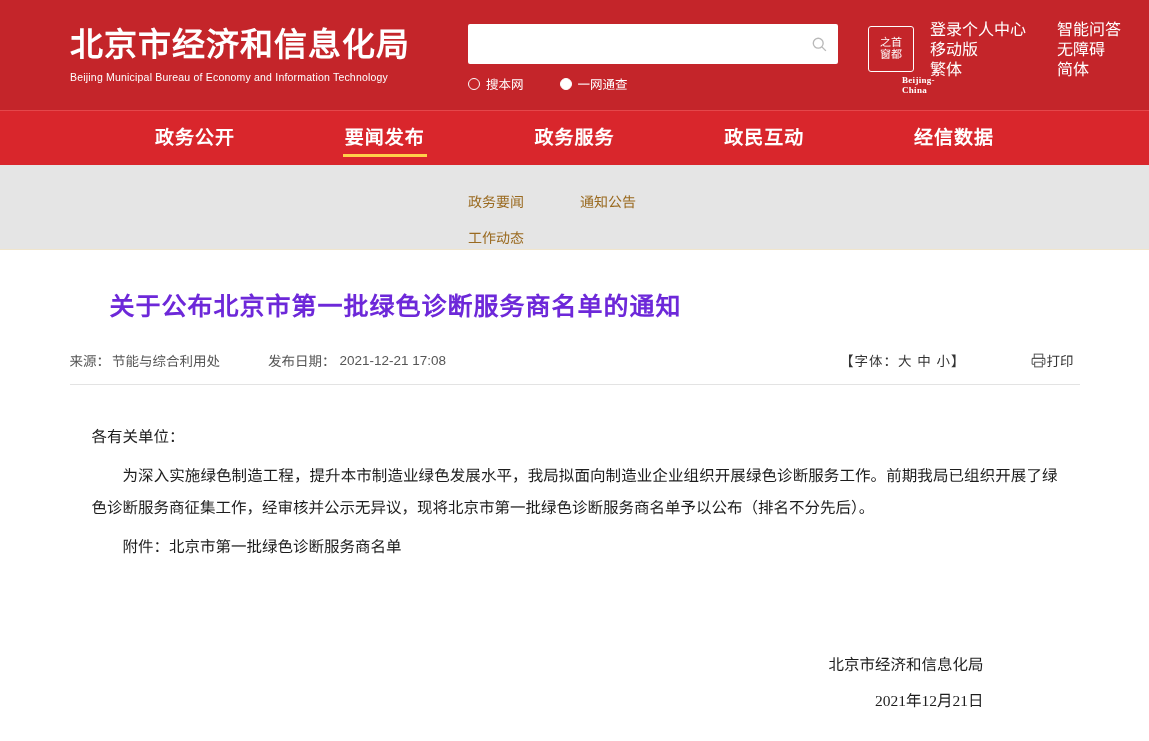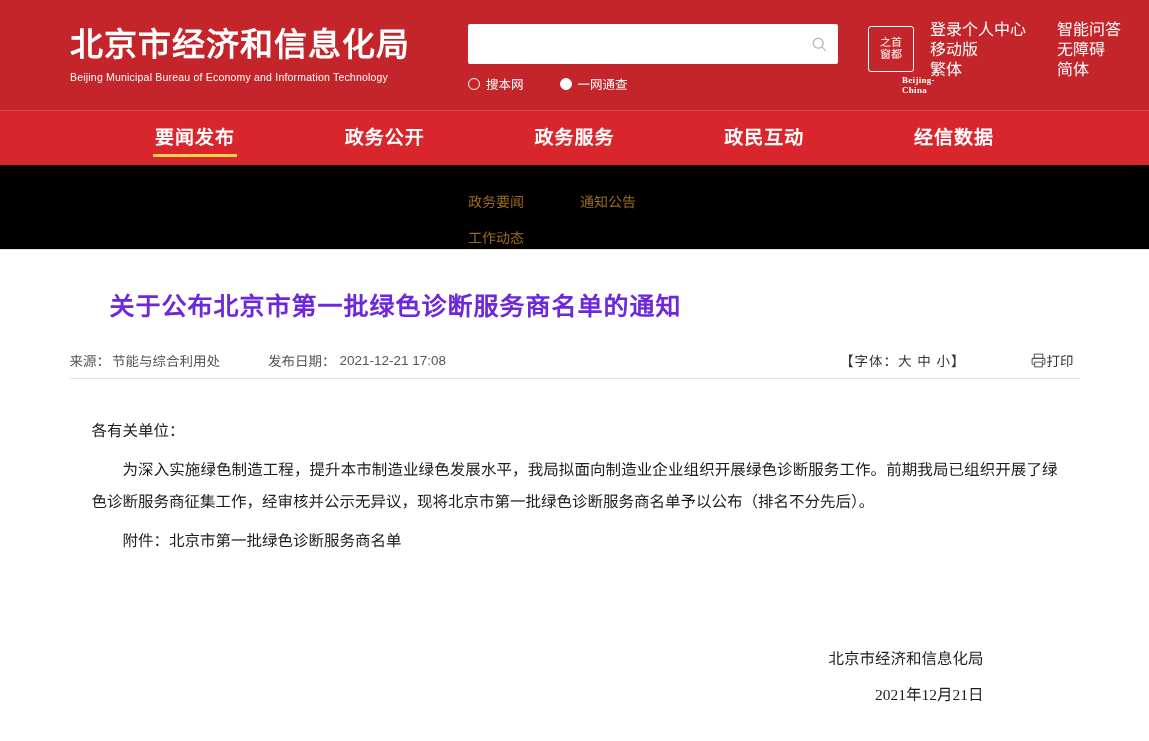--- a/index.html
+++ b/index.html
@@ -182,21 +182,21 @@
     position: absolute;
     left: 8px;
     right: 8px;
     bottom: 8px;
     height: 3px;
     background: #ffd04a;
   }
 
   
   .subnav {
-    background: #000000;
+    background: #e5e5e5;
     border-bottom: 1px solid #f0e5cd;
     height: 84px;
     position: relative;
   }
   .subnav a {
     position: absolute;
     color: #9a6a20;
     font-size: 14px;
     text-decoration: none;
     white-space: nowrap;
@@ -220,21 +220,21 @@
     letter-spacing: 1px;
     padding: 0 40px;
   }
   .meta {
     margin-top: 28px;
     display: flex;
     align-items: center;
     font-size: 13.5px;
     color: #555;
     border-bottom: 1px solid #e3e3e3;
-    padding-bottom: 8px;
+    padding-bottom: 14px;
   }
   .meta .source { margin-left: 2px; }
   .meta .date { margin-left: 48px; }
   .meta .spacer { flex: 1; }
   .font-size-ctl {
     font-size: 13.5px;
     color: #333;
     letter-spacing: 1px;
     cursor: pointer;
   }
@@ -323,22 +323,22 @@
     <div class="col">
       <a href="#">智能问答</a>
       <a href="#">无障碍</a>
       <a href="#">简体</a>
     </div>
   </div>
 </div>
 
 <div class="nav">
   <div class="nav-inner">
+    <div class="nav-item">政务公开</div>
     <div class="nav-item active">要闻发布</div>
-    <div class="nav-item">政务公开</div>
     <div class="nav-item">政务服务</div>
     <div class="nav-item">政民互动</div>
     <div class="nav-item">经信数据</div>
   </div>
 </div>
 
 <div class="subnav">
   <a href="#" class="sub-0">政务要闻</a>
   <a href="#" class="sub-1">通知公告</a>
   <a href="#" class="sub-2">工作动态</a>

